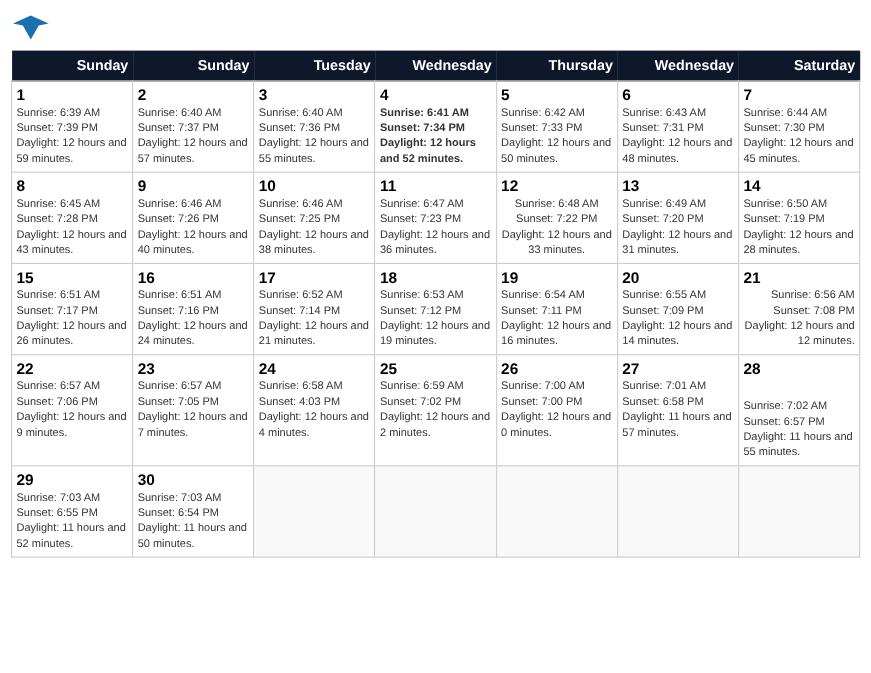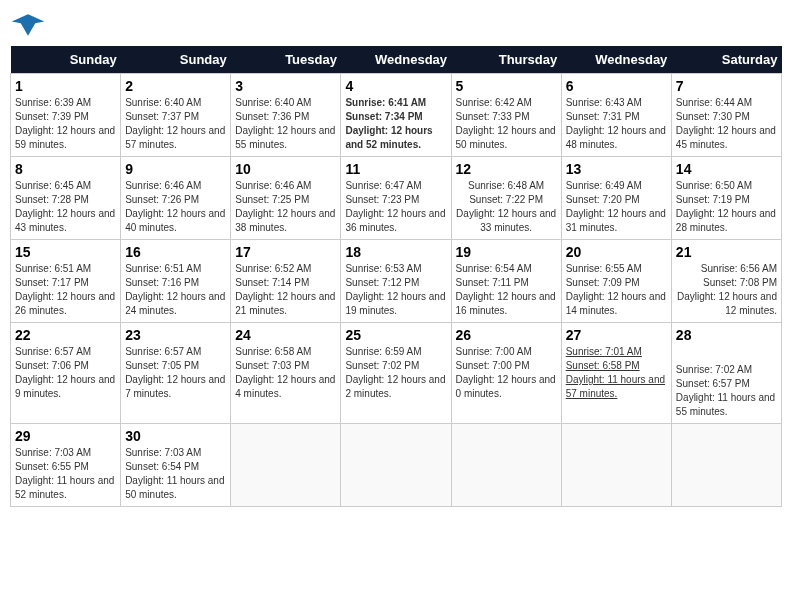--- a/index.html
+++ b/index.html
@@ -257,38 +257,38 @@
         </td>
         <td>
           <span class="day-num">23</span>
           <div class="day-info" style="white-space: pre-line;">Sunrise: 6:57 AM
 Sunset: 7:05 PM
 Daylight: 12 hours and 7 minutes.</div>
         </td>
         <td>
           <span class="day-num">24</span>
           <div class="day-info" style="white-space: pre-line;">Sunrise: 6:58 AM
-Sunset: 7:03 PM
+Sunset: 4:03 PM
 Daylight: 12 hours and 4 minutes.</div>
         </td>
         <td>
           <span class="day-num">25</span>
           <div class="day-info" style="white-space: pre-line;">Sunrise: 6:59 AM
 Sunset: 7:02 PM
 Daylight: 12 hours and 2 minutes.</div>
         </td>
         <td>
           <span class="day-num">26</span>
           <div class="day-info" style="white-space: pre-line;">Sunrise: 7:00 AM
 Sunset: 7:00 PM
 Daylight: 12 hours and 0 minutes.</div>
         </td>
         <td>
           <span class="day-num">27</span>
-          <div class="day-info" style="white-space: pre-line; text-decoration: underline;">Sunrise: 7:01 AM
+          <div class="day-info" style="white-space: pre-line;">Sunrise: 7:01 AM
 Sunset: 6:58 PM
 Daylight: 11 hours and 57 minutes.</div>
         </td>
         <td>
           <span class="day-num">28</span>
           <div class="day-info" style="white-space: pre-line; margin-top: 20px;">Sunrise: 7:02 AM
 Sunset: 6:57 PM
 Daylight: 11 hours and 55 minutes.</div>
         </td>
       </tr>

